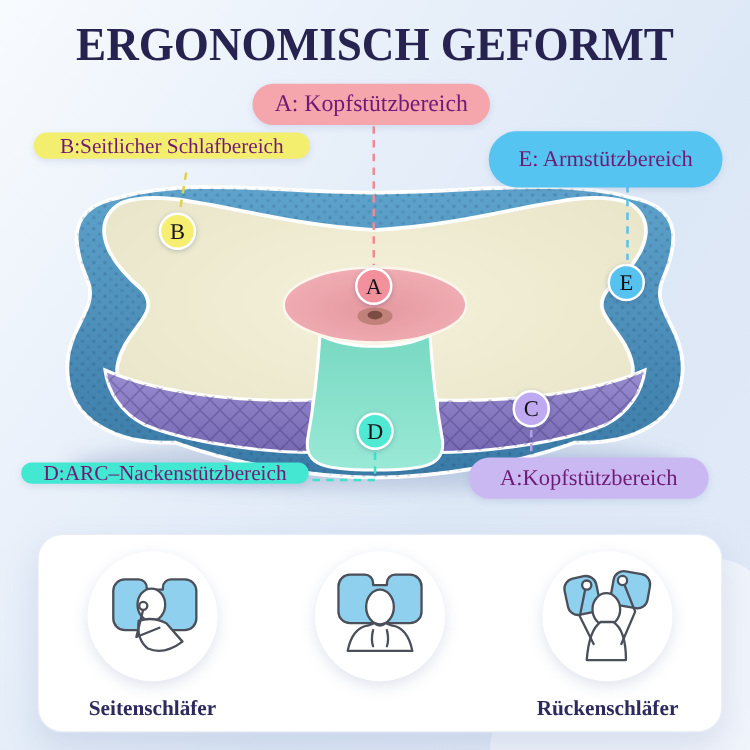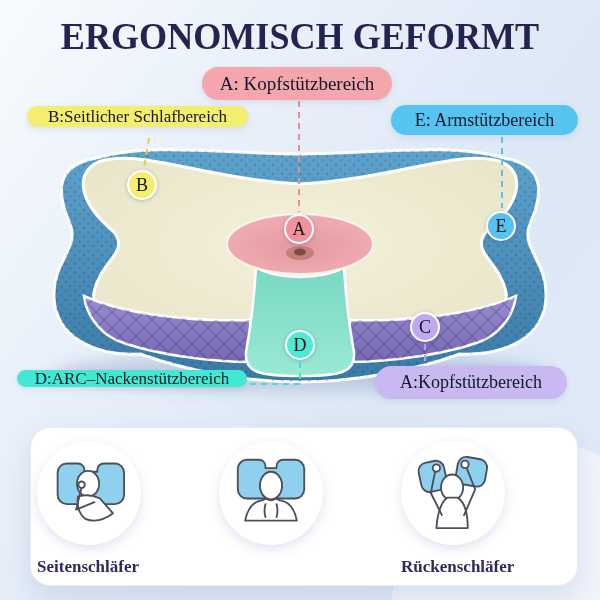--- a/index.html
+++ b/index.html
@@ -12,26 +12,26 @@
     position:absolute;right:-70px;bottom:-90px;width:260px;height:200px;
     background:rgba(255,255,255,.5);transform:rotate(-38deg);border-radius:40px;
   }
   .title{
     position:absolute;top:14px;left:0;right:0;text-align:center;
     font-size:38px;font-weight:800;color:#272350;letter-spacing:0;
     transform:scaleX(.95);transform-origin:center;white-space:nowrap;
   }
   .pill{
     position:absolute;display:flex;align-items:center;justify-content:center;
-    border-radius:999px;color:#0f172a;white-space:nowrap;
+    border-radius:999px;color:#701a75;white-space:nowrap;
     box-shadow:0 2px 6px rgba(90,110,160,.15);
   }
   .pill-a{left:202px;top:67px;width:190px;height:33px;background:#f5a5ac;font-size:19px;}
   .pill-b{left:27px;top:106px;width:221px;height:21px;background:#f4ee6e;font-size:17px;}
-  .pill-e{left:391px;top:105px;width:187px;height:30px;background:#55c4f0;font-size:18px;}
+  .pill-e{left:391px;top:105px;width:187px;height:45px;background:#55c4f0;font-size:18px;}
   .pill-d{left:17px;top:370px;width:230px;height:17px;background:#43e8d2;font-size:17px;}
   .pill-c{left:375px;top:366px;width:192px;height:33px;background:#cab8f2;font-size:18px;}
   .layer{position:absolute;inset:0;width:600px;height:600px;}
   .marker{
     position:absolute;width:30px;height:30px;border-radius:50%;
     border:2.5px solid #ffffff;box-sizing:border-box;
     display:flex;align-items:center;justify-content:center;
     font-size:18px;color:#141418;transform:translate(-50%,-50%);
     box-shadow:0 1px 4px rgba(60,80,120,.3);
   }
@@ -40,21 +40,21 @@
   .marker-e{left:501px;top:226px;background:#55c2ef;}
   .marker-d{left:300px;top:345px;background:#4fe9d4;}
   .marker-c{left:425px;top:327px;background:#bfaaf2;}
   .card{
     position:absolute;left:30px;top:427px;width:548px;height:159px;
     background:#ffffff;border:1px solid #e7ecf7;border-radius:20px;
     box-shadow:0 12px 26px rgba(110,130,180,.18);
     display:flex;justify-content:space-around;align-items:flex-start;
     padding-top:13px;box-sizing:border-box;
   }
-  .sleeper{display:flex;flex-direction:column;width:170px;}
+  .sleeper{display:flex;flex-direction:column;align-items:center;width:170px;}
   .sleeper-circle{
     width:104px;height:104px;border-radius:50%;background:#ffffff;
     box-shadow:0 4px 12px rgba(100,120,170,.2);
     display:flex;align-items:center;justify-content:center;
   }
   .sleeper-label{
     margin-top:12px;font-size:17px;font-weight:bold;color:#2d2a5e;white-space:nowrap;
   }
 </style>
 </head>

